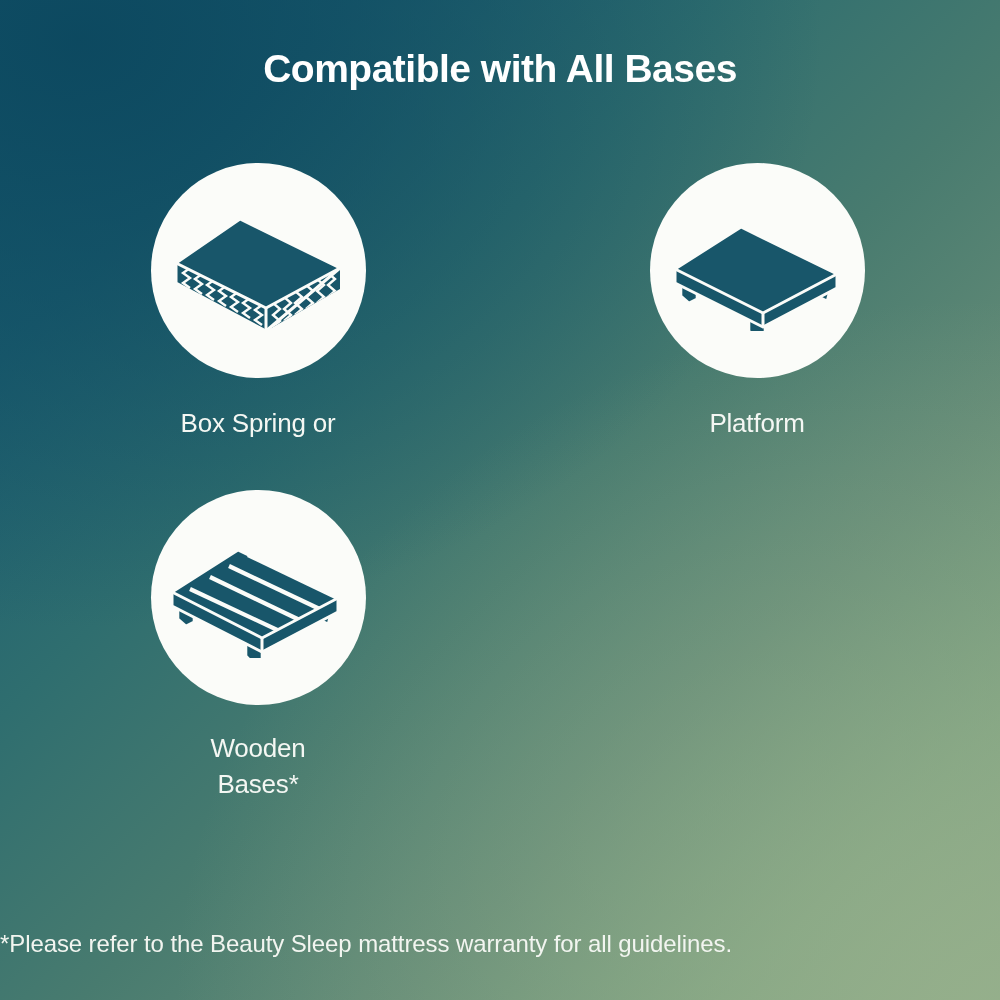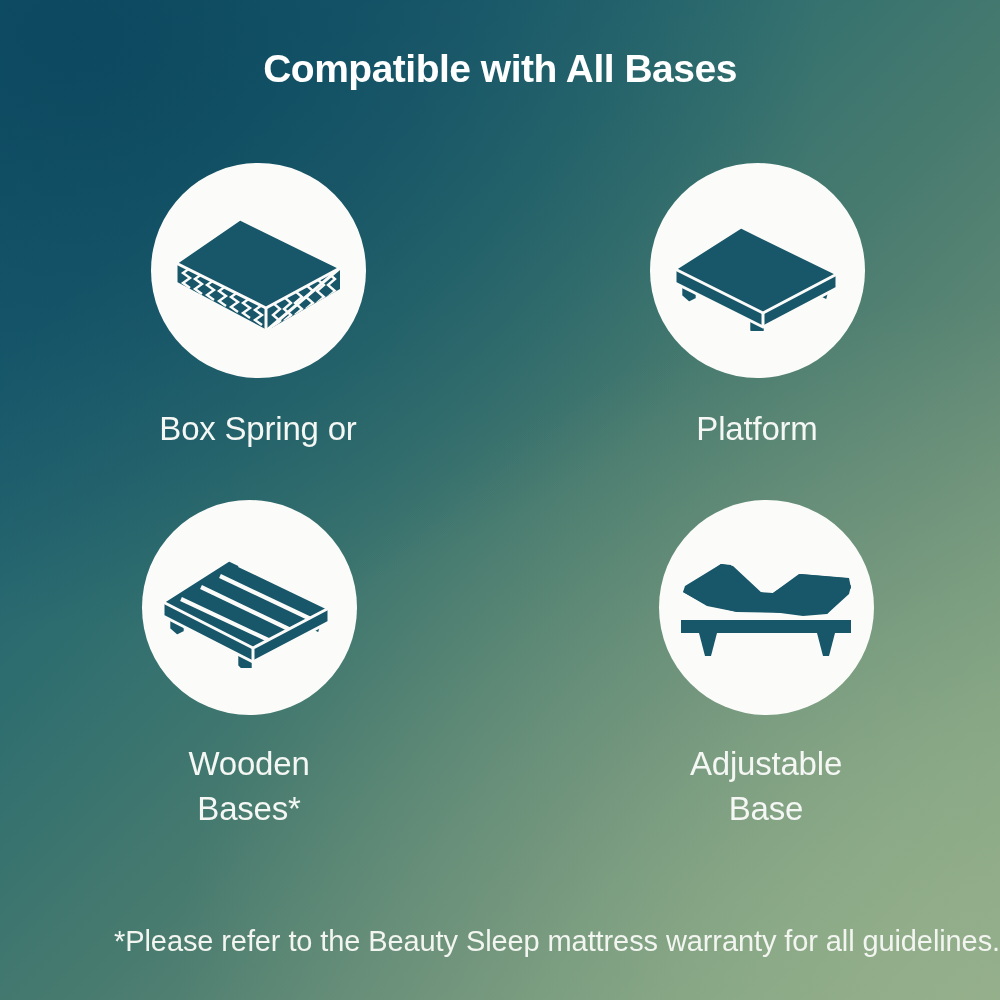--- a/index.html
+++ b/index.html
@@ -49,34 +49,34 @@
     width:215px; height:215px;
     border-radius:50%;
     background:#fbfcf9;
     display:flex; align-items:center; justify-content:center;
   }
   .circle svg{ display:block; }
 
   .label{
     margin-top:28px;
     color:#f4f7f3;
-    font-size:33px;
+    font-size:26px;
     line-height:1.38;
     text-align:center;
     font-weight:normal;
     letter-spacing:-0.2px;
   }
   .row2{ margin-top:48px;gap:36px; }
   .row2 .label{ margin-top:26px; }
 
   .footnote{
     position:absolute; bottom:42px; left:0; width:1000px;
-    text-align:right;
+    text-align:left;
     color:#f2f5f0;
-    font-size:29px;
+    font-size:24px;
     letter-spacing:-0.1px;
   }
 </style>
 </head>
 <body>
 
 <div class="page">
   <div class="bg-sheen"></div>
 
   <h1 class="title">Compatible with All Bases</h1>
@@ -190,35 +190,17 @@
               <polyline points="94,102 94,116"></polyline>
             </g>
           </svg>
         </div>
         <div class="label">
           <span>Wooden</span><br>
           <span>Bases*</span>
         </div>
       </div>
 
-      <div class="cell right-col">
-        <div class="circle">
-          <svg width="178" height="118" viewBox="0 0 178 118">
-
-            <path d="M6,44 L8,38 L44,16 L54,17 L58,26 L82,44 L96,45 L122,26 L168,30 L174,38 L172,46 L150,66 L126,68 L96,64 L60,64 L30,58 Z" fill="#18566a"></path>
-            <path d="M6,44 L44,16 L56,18 L86,46 L96,45 L124,26 L172,30 L174,40 L150,66 L60,64 L28,56 Z" fill="#18566a"></path>
-
-            <rect x="4" y="72" width="170" height="13" fill="#18566a"></rect>
-
-            <polygon points="22,85 40,85 34,108 28,108" fill="#18566a"></polygon>
-            <polygon points="140,85 158,85 152,108 146,108" fill="#18566a"></polygon>
-          </svg>
-        </div>
-        <div class="label">
-          <span>Adjustable</span><br>
-          <span>Base</span>
-        </div>
-      </div>
     </div>
   </div>
 
   <div class="footnote">*Please refer to the Beauty Sleep mattress warranty for all guidelines.</div>
 </div>
 
 </body></html>

